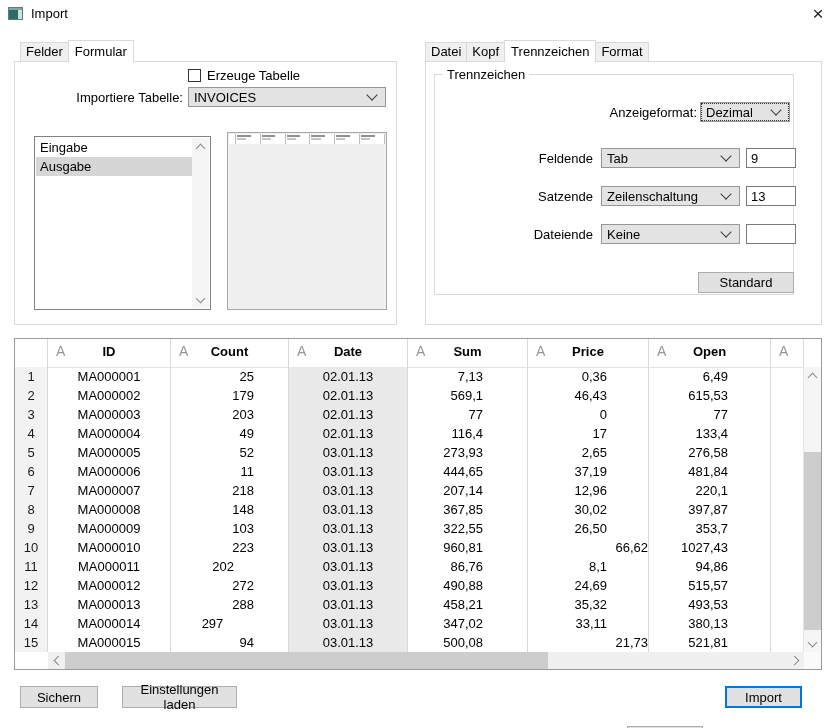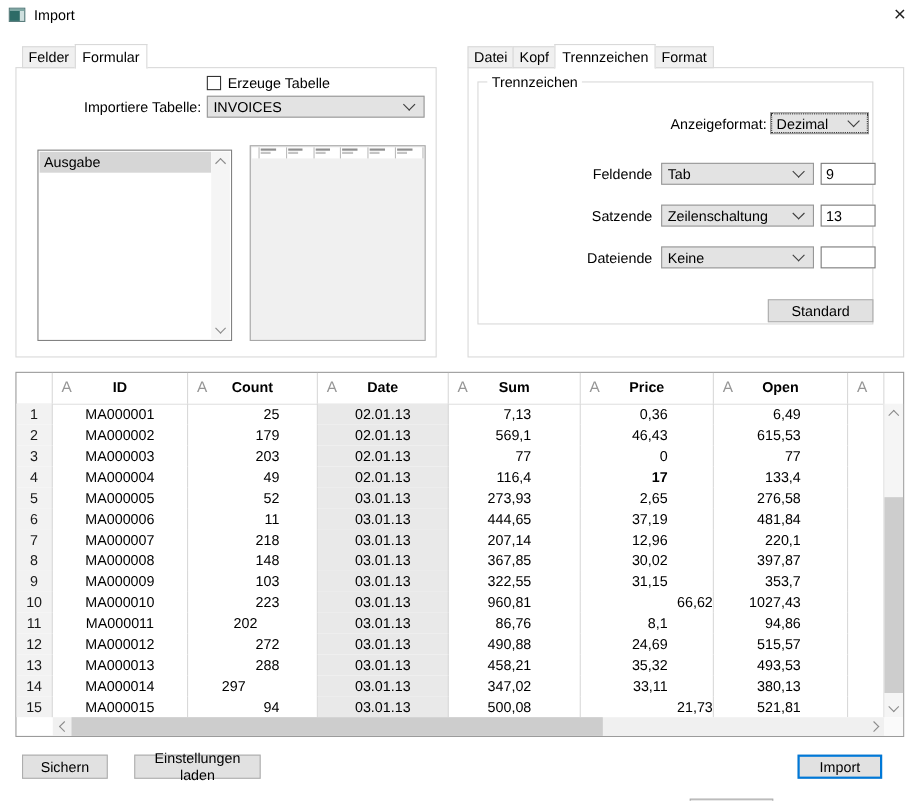--- a/index.html
+++ b/index.html
@@ -97,20 +97,21 @@
 <div class="abs panel" id="left-panel">
   <div class="abs checkbox" style="left:173px;top:7px;"></div>
   <div class="abs lbl" style="left:192px;top:6px;">Erzeuge Tabelle</div>
   <div class="abs combo" style="left:173px;top:25px;width:198px;height:20px;">
     <span class="ctext">INVOICES</span>
     <span class="chev"></span>
   </div>
   <div class="abs lbl-r" style="left:0;top:28px;width:168px;">Importiere Tabelle:</div>
   <div class="abs listbox" style="left:19px;top:74px;width:177px;height:174px;">
     <div class="list-items" id="io-list">
+        <div class="list-item">Eingabe</div>
         <div class="list-item selected">Ausgabe</div>
       </div>
     <div class="lb-scroll">
       <div class="sb-arrow" style="top:0;">
           <span class="sb-chev up"></span>
         </div>
       <div class="sb-arrow" style="bottom:0;">
           <span class="sb-chev down"></span>
         </div>
     </div>
@@ -245,21 +246,21 @@
         <div class="g-cell" style="width: 121px; text-align: right; padding-right: 41px;">0</div>
         <div class="g-cell" style="width: 122px; text-align: right; padding-right: 42px;">77</div>
         <div class="g-cell" style="width: 33px;"></div>
       </div>
       <div class="g-row">
         <div class="g-cell g-gutter" style="width: 33px;">4</div>
         <div class="g-cell" style="width: 123px; text-align: center;">MA000004</div>
         <div class="g-cell" style="width: 118px; text-align: right; padding-right: 34px;">49</div>
         <div class="g-cell shade" style="width: 119px; text-align: center;">02.01.13</div>
         <div class="g-cell" style="width: 120px; text-align: right; padding-right: 44px;">116,4</div>
-        <div class="g-cell" style="width: 121px; text-align: right; padding-right: 41px; font-weight: bold;">17</div>
+        <div class="g-cell" style="width: 121px; text-align: right; padding-right: 41px;">17</div>
         <div class="g-cell" style="width: 122px; text-align: right; padding-right: 42px;">133,4</div>
         <div class="g-cell" style="width: 33px;"></div>
       </div>
       <div class="g-row">
         <div class="g-cell g-gutter" style="width: 33px;">5</div>
         <div class="g-cell" style="width: 123px; text-align: center;">MA000005</div>
         <div class="g-cell" style="width: 118px; text-align: right; padding-right: 34px;">52</div>
         <div class="g-cell shade" style="width: 119px; text-align: center;">03.01.13</div>
         <div class="g-cell" style="width: 120px; text-align: right; padding-right: 44px;">273,93</div>
         <div class="g-cell" style="width: 121px; text-align: right; padding-right: 41px;">2,65</div>
@@ -295,21 +296,21 @@
         <div class="g-cell" style="width: 121px; text-align: right; padding-right: 41px;">30,02</div>
         <div class="g-cell" style="width: 122px; text-align: right; padding-right: 42px;">397,87</div>
         <div class="g-cell" style="width: 33px;"></div>
       </div>
       <div class="g-row">
         <div class="g-cell g-gutter" style="width: 33px;">9</div>
         <div class="g-cell" style="width: 123px; text-align: center;">MA000009</div>
         <div class="g-cell" style="width: 118px; text-align: right; padding-right: 34px;">103</div>
         <div class="g-cell shade" style="width: 119px; text-align: center;">03.01.13</div>
         <div class="g-cell" style="width: 120px; text-align: right; padding-right: 44px;">322,55</div>
-        <div class="g-cell" style="width: 121px; text-align: right; padding-right: 41px;">31,15</div>
+        <div class="g-cell" style="width: 121px; text-align: right; padding-right: 41px;">26,50</div>
         <div class="g-cell" style="width: 122px; text-align: right; padding-right: 42px;">353,7</div>
         <div class="g-cell" style="width: 33px;"></div>
       </div>
       <div class="g-row">
         <div class="g-cell g-gutter" style="width: 33px;">10</div>
         <div class="g-cell" style="width: 123px; text-align: center;">MA000010</div>
         <div class="g-cell" style="width: 118px; text-align: right; padding-right: 34px;">223</div>
         <div class="g-cell shade" style="width: 119px; text-align: center;">03.01.13</div>
         <div class="g-cell" style="width: 120px; text-align: right; padding-right: 44px;">960,81</div>
         <div class="g-cell" style="width: 121px; text-align: right; ">66,62</div>

